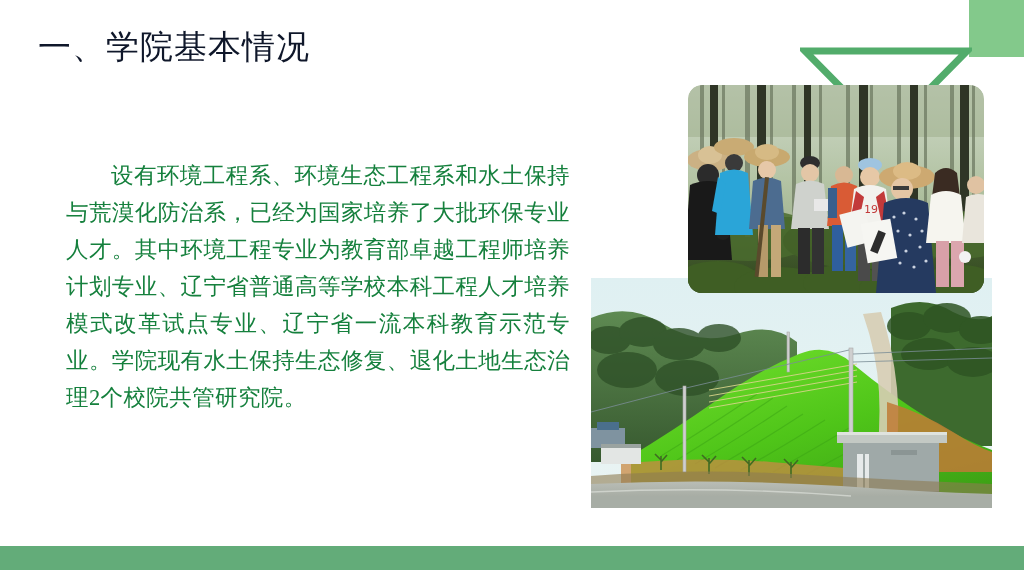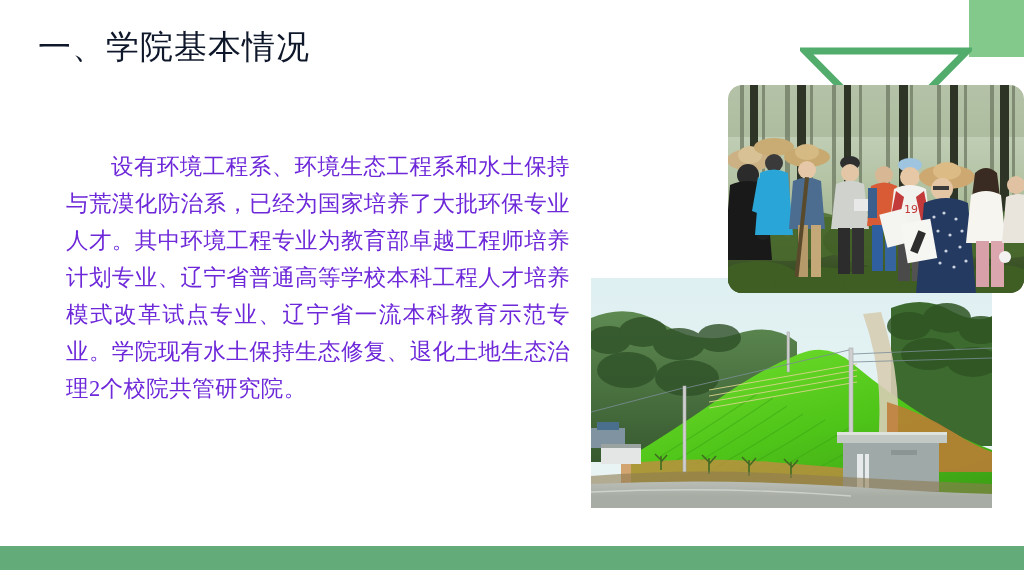--- a/index.html
+++ b/index.html
@@ -52,36 +52,36 @@
     color: #0f172a;
     letter-spacing: 1px;
     white-space: nowrap;
     font-family: "Liberation Serif", "DejaVu Serif", serif;
   }
 
   
   .body-text {
     position: absolute;
     left: 66px;
-    top: 148px;
+    top: 157px;
     width: 504px;
     font-size: 22.5px;
     line-height: 37px;
-    color: #6d28d9;
+    color: #15803d;
     text-align: justify;
     text-justify: inter-ideograph;
     letter-spacing: 0.4px;
     text-indent: 45px;
     font-family: "Liberation Serif", "DejaVu Serif", serif;
   }
 
   
   .photo-forest {
     position: absolute;
-    left: 728px;
+    left: 688px;
     top: 85px;
     width: 296px;
     height: 253px;
     border-radius: 14px;
     overflow: hidden;
     z-index: 5;
   }
 
   
   .photo-slope {

